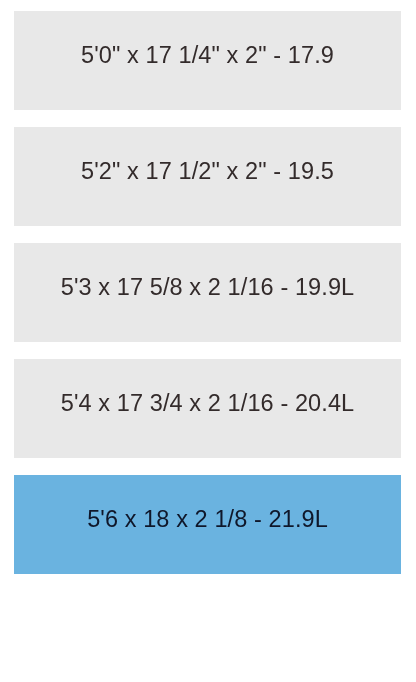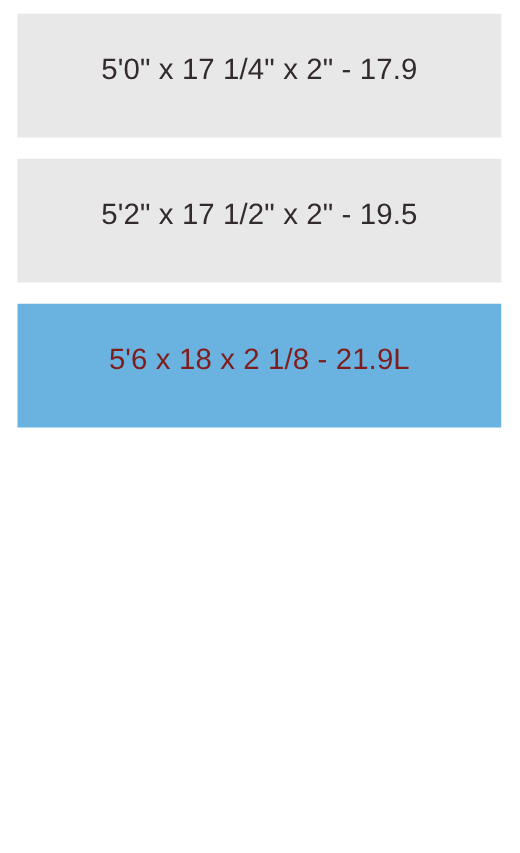--- a/index.html
+++ b/index.html
@@ -43,36 +43,42 @@
     top: 30px;
     text-align: center;
     font-size: 23.5px;
     line-height: 29px;
     letter-spacing: 0.1px;
     color: #332b2b;
     white-space: nowrap;
   }
 
   .option-card.selected .option-label {
-    color: #7f1d1d;
+    color: #0f172a;
   }
 </style>
 </head>
 <body>
 
 <div class="option-list">
 
   <div class="option-card">
     <div class="option-label">5'0" x 17 1/4" x 2" - 17.9</div>
   </div>
 
   <div class="option-card">
     <div class="option-label">5'2" x 17 1/2" x 2" - 19.5</div>
   </div>
 
+  <div class="option-card">
+    <div class="option-label">5'3 x 17 5/8 x 2 1/16 - 19.9L</div>
+  </div>
 
+  <div class="option-card">
+    <div class="option-label">5'4 x 17 3/4 x 2 1/16 - 20.4L</div>
+  </div>
 
 
   <div class="option-card selected">
     <div class="option-label">5'6 x 18 x 2 1/8 - 21.9L</div>
   </div>
 
 </div>
 
 </body></html>

